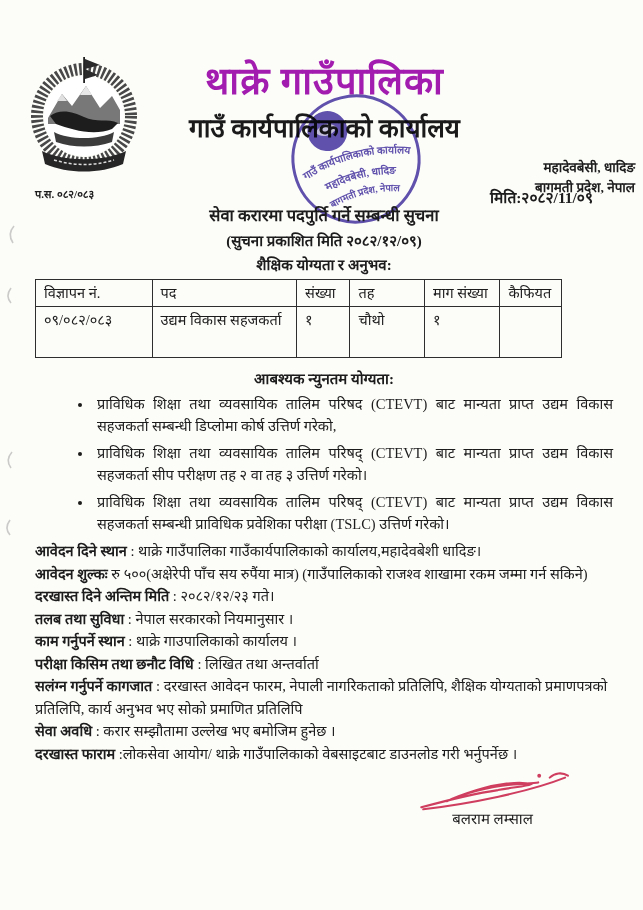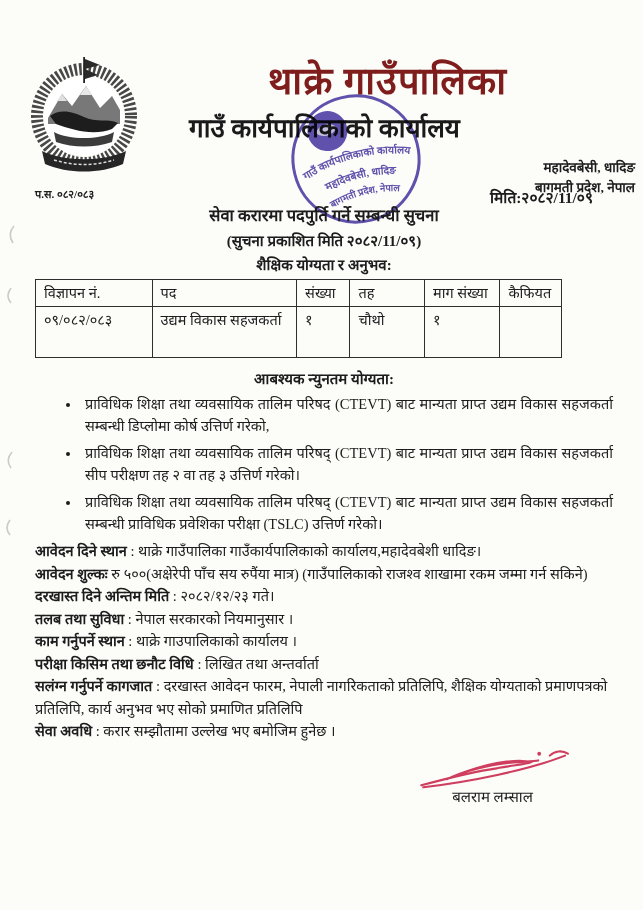--- a/index.html
+++ b/index.html
@@ -4,40 +4,40 @@
 <style>
   html,body{margin:0;padding:0;background:#e8e8e6;}
   .page{
     position:relative;width:643px;height:910px;margin:0 auto;
     background:#fcfcf9;overflow:hidden;color:#1c1c1c;
     font-family:"Liberation Serif","DejaVu Serif",serif;
   }
   
   .logo{position:absolute;left:24px;top:54px;width:120px;height:126px;}
   .head-center{position:absolute;left:142px;top:58px;width:365px;text-align:center;}
-  .muni-title{font-size:38px;font-weight:bold;line-height:46px;letter-spacing:1px;color:#7f1d1d;text-align:right;}
+  .muni-title{font-size:38px;font-weight:bold;line-height:46px;letter-spacing:1px;color:#a21caf;}
   .office-title{font-size:26px;font-weight:bold;line-height:34px;margin-top:8px;color:#1a1a1a;}
   .stamp{position:absolute;left:280px;top:84px;width:152px;height:150px;opacity:.88;mix-blend-mode:multiply;}
   .addr{position:absolute;right:8px;top:158px;text-align:right;font-weight:bold;font-size:13.5px;line-height:20px;}
   .refrow{position:absolute;left:35px;right:50px;top:186px;display:flex;justify-content:space-between;font-weight:bold;}
   .refno{font-size:11px;}
   .issue-date{font-size:15.5px;}
   
   .content{position:absolute;left:35px;top:204px;width:578px;}
   .notice-title{text-align:center;font-size:16.5px;font-weight:bold;line-height:24px;}
   .notice-sub{text-align:center;font-size:15px;font-weight:bold;line-height:23px;margin-top:2px;}
   .body-par{margin:4px 0 4px 0;font-size:15px;line-height:28px;text-align:justify;text-indent:56px;}
   .sec-label{font-size:15px;font-weight:bold;line-height:22px;margin:1px 0 3px 0;text-align:center;}
   table.vac{border-collapse:collapse;width:527px;font-size:14.5px;margin:2px 0 10px 0;}
   table.vac th,table.vac td{border:1.7px solid #2e2e2e;padding:2px 8px;text-align:left;font-weight:normal;vertical-align:top;}
   table.vac th{height:22px;}
   table.vac td{height:34px;padding-bottom:14px;}
   .c1{width:108px}.c2{width:148px}.c3{width:38px}.c4{width:66px}.c5{width:66px}.c6{width:45px}
   ul.reqs{margin:2px 0 4px 46px;padding:0;}
-  ul.reqs li{font-size:14.5px;line-height:22px;margin-bottom:5px;padding-left:4px;text-align:justify;}
+  ul.reqs li{font-size:14.5px;line-height:22px;margin-bottom:5px;padding-left:4px;text-align:justify;margin-left:12px;}
   .detail-line{font-size:14.5px;line-height:22.5px;}
   .detail-line .lbl{font-weight:bold;}
   
   .sign-block{margin:4px 8px 0 auto;width:225px;text-align:center;}
   .sign-scribble{width:175px;height:46px;margin-left:30px;display:block;}
   .sign-name{font-size:15px;line-height:20px;margin-top:-6px;}
   .artifacts{position:absolute;left:0;top:0;width:30px;height:910px;}
 </style>
 </head>
 <body>
@@ -90,21 +90,21 @@
     <div>बागमती प्रदेश, नेपाल</div>
   </div>
 
   <div class="refrow">
     <span class="refno">प.स. ०८२/०८३</span>
     <span class="issue-date">मिति:२०८२/11/०९</span>
   </div>
 
   <div class="content">
     <div class="notice-title">सेवा करारमा पदपुर्ति गर्ने सम्बन्धी सुचना</div>
-    <div class="notice-sub">(सुचना प्रकाशित मिति २०८२/11/०९)</div>
+    <div class="notice-sub">(सुचना प्रकाशित मिति २०८२/१२/०९)</div>
 
     <div class="sec-label">शैक्षिक योग्यता र अनुभव:</div>
 
     <table class="vac">
       <tbody>
           <tr>
         <th class="c1">विज्ञापन नं.</th>
         <th class="c2">पद</th>
         <th class="c3">संख्या</th>
         <th class="c4">तह</th>
@@ -130,20 +130,21 @@
     </ul>
 
     <div class="detail-line"><span class="lbl">आवेदन दिने स्थान</span><span> : </span><span class="val">थाक्रे गाउँपालिका गाउँकार्यपालिकाको कार्यालय,महादेवबेशी धादिङ।</span></div>
     <div class="detail-line"><span class="lbl">आवेदन शुल्कः</span><span> </span><span class="val">रु ५००(अक्षेरेपी पाँच सय रुपैंया मात्र) (गाउँपालिकाको राजश्व शाखामा रकम जम्मा गर्न सकिने)</span></div>
     <div class="detail-line"><span class="lbl">दरखास्त दिने अन्तिम मिति</span><span> : </span><span class="val">२०८२/१२/२३ गते।</span></div>
     <div class="detail-line"><span class="lbl">तलब तथा सुविधा</span><span> : </span><span class="val">नेपाल सरकारको नियमानुसार ।</span></div>
     <div class="detail-line"><span class="lbl">काम गर्नुपर्ने स्थान</span><span> : </span><span class="val">थाक्रे गाउपालिकाको कार्यालय ।</span></div>
     <div class="detail-line"><span class="lbl">परीक्षा किसिम तथा छनौट विधि</span><span> : </span><span class="val">लिखित तथा अन्तर्वार्ता</span></div>
     <div class="detail-line"><span class="lbl">सलंग्न गर्नुपर्ने कागजात</span><span> : </span><span class="val">दरखास्त आवेदन फारम, नेपाली नागरिकताको प्रतिलिपि, शैक्षिक योग्यताको प्रमाणपत्रको प्रतिलिपि, कार्य अनुभव भए सोको प्रमाणित प्रतिलिपि</span></div>
     <div class="detail-line"><span class="lbl">सेवा अवधि</span><span> : </span><span class="val">करार सम्झौतामा उल्लेख भए बमोजिम हुनेछ ।</span></div>
+    <div class="detail-line"><span class="lbl">दरखास्त फाराम</span><span> :</span><span class="val">लोकसेवा आयोग/ थाक्रे गाउँपालिकाको वेबसाइटबाट डाउनलोड गरी भर्नुपर्नेछ ।</span></div>
 
     <div class="sign-block">
       <svg class="sign-scribble" viewBox="0 0 175 48" aria-hidden="true">
         <g fill="none" stroke="#cf3d5f" stroke-width="2.2" stroke-linecap="round">
           <path d="M8,40 C30,34 60,26 88,22 C104,19 118,18 122,16 C112,12 84,16 66,22 C50,27 38,32 34,34 C50,26 80,18 104,16 C118,15 126,15 130,14"></path>
           <path d="M10,42 C60,36 120,24 158,9"></path>
           <path d="M142,9 C147,4 155,3 161,7"></path>
         </g>
         <circle cx="131" cy="7" r="2" fill="#cf3d5f"></circle>
       </svg>

